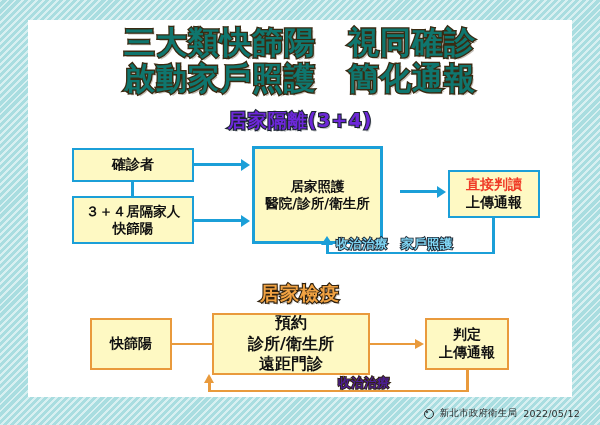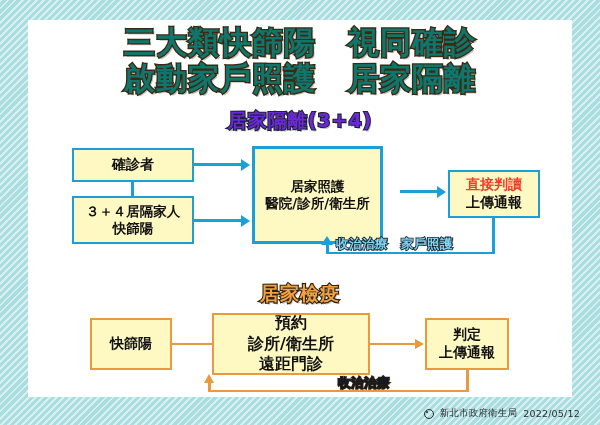--- a/index.html
+++ b/index.html
@@ -141,21 +141,21 @@
     font-weight: bold;
     letter-spacing: 0.5px;
     white-space: pre;
     paint-order: stroke fill;
   }
   .loop-label.blue {
     color: #7fd4f2;
     -webkit-text-stroke: 1.8px #1b2430;
   }
   .loop-label.orange {
-    color: #0f172a;
+    color: #4c1d95;
     -webkit-text-stroke: 1.8px #30220f;
   }
 
   
   .t-red   { color: #ef3b27; }
   .t-black { color: #111111; }
 
   
   .footer {
     position: absolute;
@@ -190,21 +190,21 @@
 </style>
 </head>
 <body>
 
 <div id="poster">
 
   <div class="panel"></div>
 
   <div class="title-block">
     <div class="title-line">三大類快篩陽　視同確診</div>
-    <div class="title-line">啟動家戶照護　居家隔離</div>
+    <div class="title-line">啟動家戶照護　簡化通報</div>
   </div>
 
   <div class="section-head blue">居家隔離(3+4)</div>
 
   <div class="box blue" style="left:72px; top:148px; width:122px; height:34px; font-size:14px;">確診者</div>
 
   <div class="box blue" style="left:72px; top:196px; width:122px; height:48px; font-size:13.5px;">３＋４居隔家人
 快篩陽</div>
 
   <div class="vline blue" style="left:131px; top:182px; width:2.5px; height:14px;"></div>

